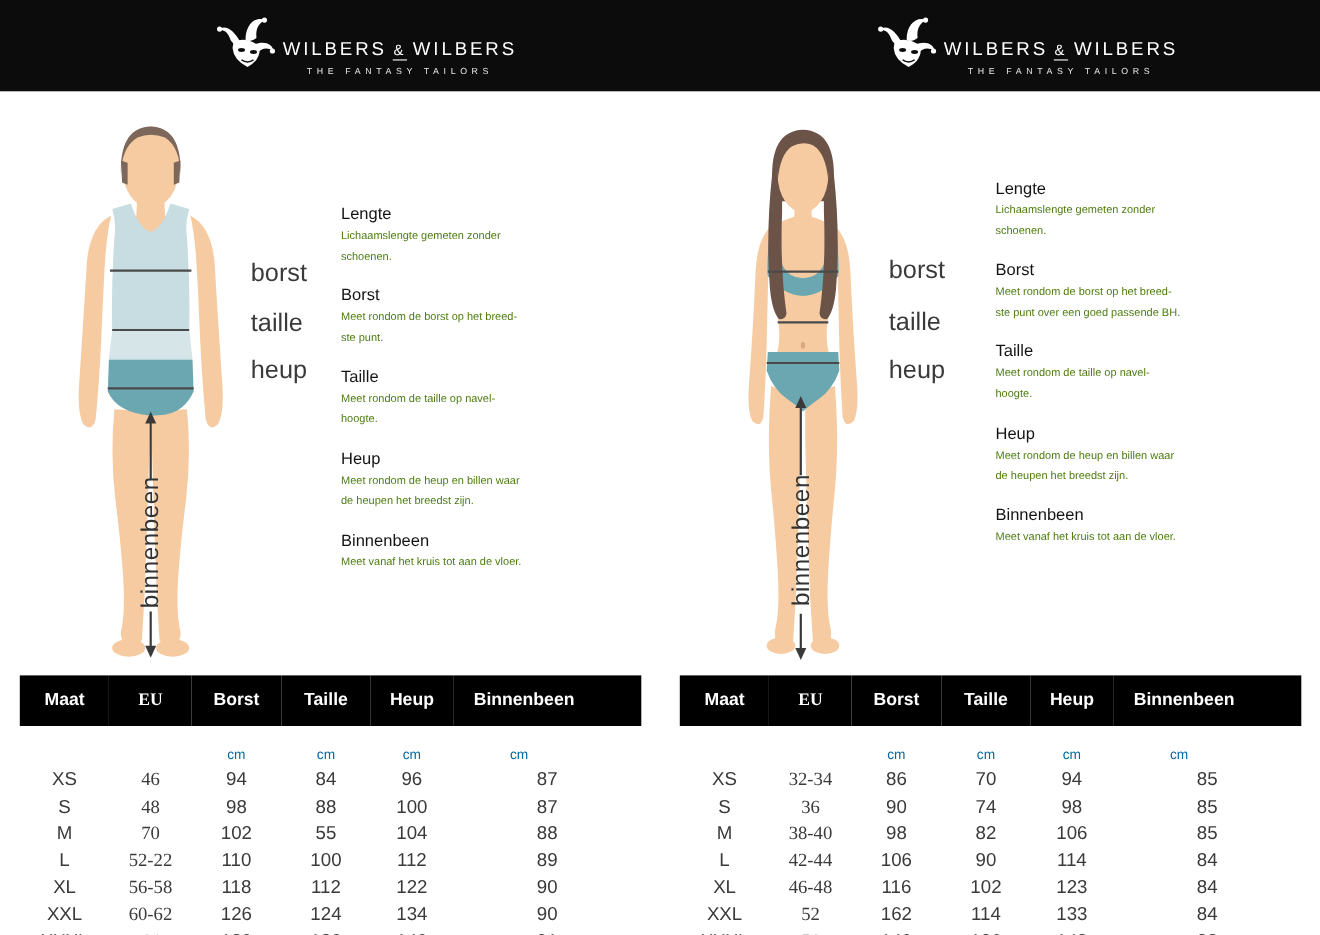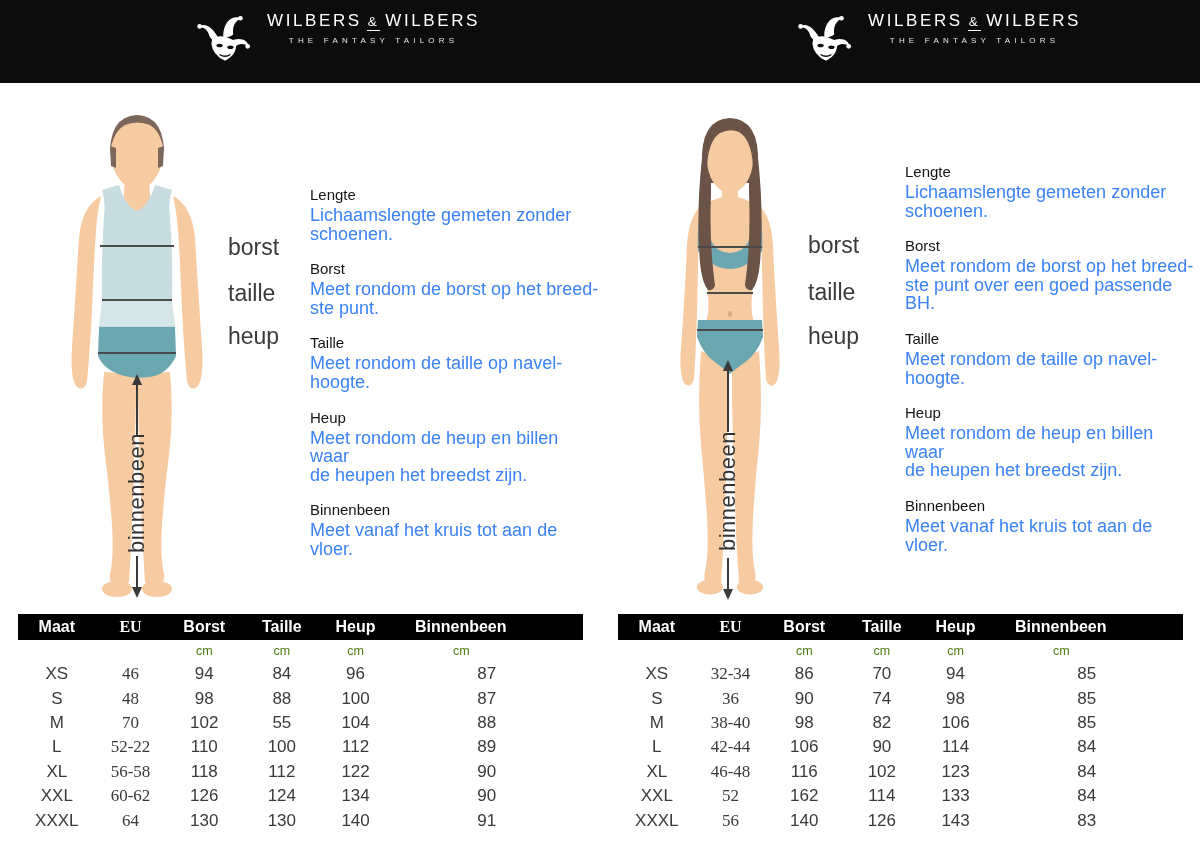--- a/index.html
+++ b/index.html
@@ -2,52 +2,52 @@
 <html style="--header-bar: #0c0c0c; --table-header-bg: #000000; --skin: #f6cba1; --hair-male: #7d675a; --hair-female: #6b5348; --top-light: #c8dde1; --top-lighter: #d6e5e8; --teal: #6ba7b0; --measure-line: #4a4a4a;"><head>
 <meta charset="utf-8">
 <style>
   html,body{margin:0;padding:0;background:#fff;}
   .page{position:relative;width:1200px;height:850px;background:#fff;overflow:hidden;
         font-family:"Liberation Sans",sans-serif;}
 
   
   .topbar{position:absolute;left:0;top:0;width:1200px;height:83px;
           background:var(--header-bar,#0c0c0c);}
-  .logo{position:absolute;top:11px;display:flex;align-items:flex-start;gap:13px;}
+  .logo{position:absolute;top:11px;display:flex;align-items:flex-end;gap:3px;}
   .logo svg{display:block;}
   .logo-text{display:flex;flex-direction:column;align-items:center;}
   .logo-name{color:#fff;font-size:17px;font-weight:400;letter-spacing:2.6px;white-space:nowrap;}
   .logo-name .amp{font-size:13.5px;border-bottom:1.5px solid #fff;margin:0 5px;padding:0 1px 1px;}
   .logo-tagline{color:#e8e8e8;font-size:8px;letter-spacing:4.2px;margin-top:5px;white-space:nowrap;}
 
   
   .figure{position:absolute;}
   .measure-label{position:absolute;font-size:23px;line-height:26px;color:#3a3a3a;}
   .vertical-label{position:absolute;font-size:22px;color:#333;
                   writing-mode:vertical-rl;transform:rotate(180deg);letter-spacing:.5px;}
   .measure-arrow{position:absolute;}
 
   
   .guide{position:absolute;width:290px;}
   .guide-item{margin-bottom:17px;}
   .guide-title{font-weight:400;font-size:15px;color:#141414;margin-bottom:3px;}
-  .guide-text{font-size:18px;line-height:18.6px;color:#3b82f6;white-space:pre-line;}
+  .guide-text{font-size:10px;line-height:18.6px;color:#4d7c0f;white-space:pre-line;}
 
   
   .size-table{position:absolute;width:565px;border-collapse:collapse;table-layout:fixed;
               text-align:center;}
   .size-table th{background:var(--table-header-bg,#000);color:#fff;font-size:16px;
-                 font-weight:700;height:26px;padding:0;}
+                 font-weight:700;height:26px;padding:10px;}
   .size-table th:nth-child(1),.size-table td:nth-child(1){width:15%;}
   .size-table th:nth-child(2),.size-table td:nth-child(2){width:13.5%;font-family:Liberation Serif, serif;}
   .size-table th:nth-child(3),.size-table td:nth-child(3){width:15%;}
   .size-table th:nth-child(4),.size-table td:nth-child(4){width:15%;}
   .size-table th:nth-child(5),.size-table td:nth-child(5){width:13.5%;}
   .size-table th:nth-child(6),.size-table td:nth-child(6){width:28%;padding-right:52px;}
-  .size-table tr.units-row td{font-size:12.5px;color:#4d7c0f;height:20px;padding-top:1px;}
+  .size-table tr.units-row td{font-size:12.5px;color:#0369a1;height:20px;padding-top:16px;}
   .size-table tr.size-row td{font-size:17px;color:#3a3a3a;height:24.4px;padding:0;}
   .size-table td:nth-child(6){padding-right:52px;}
 </style>
 </head>
 <body>
 
 <div class="page">
 
   <header class="topbar">
 

